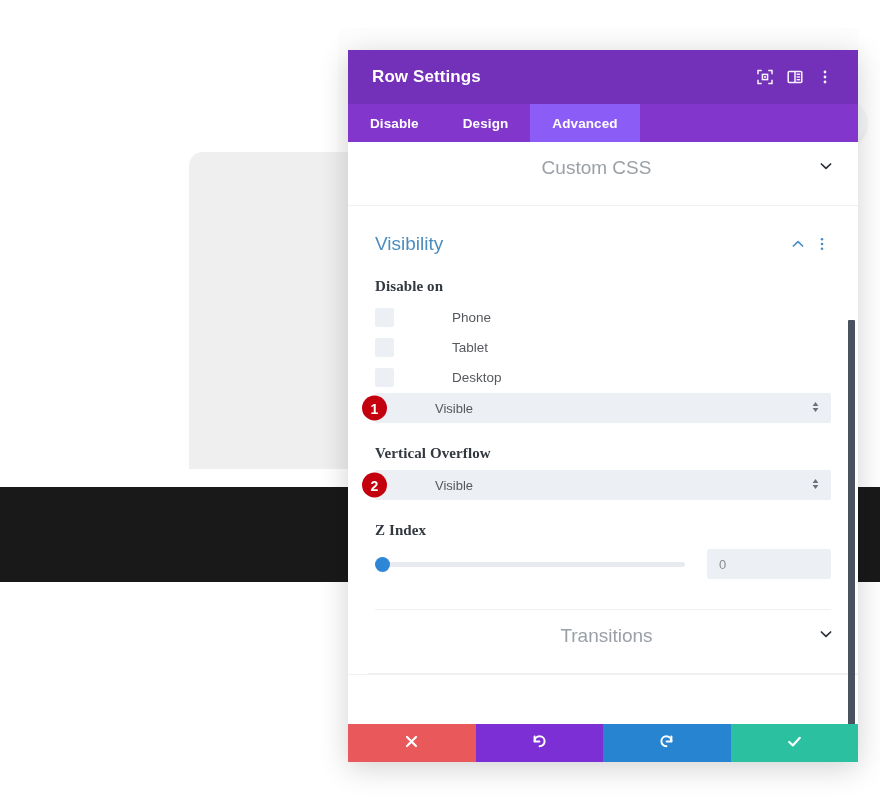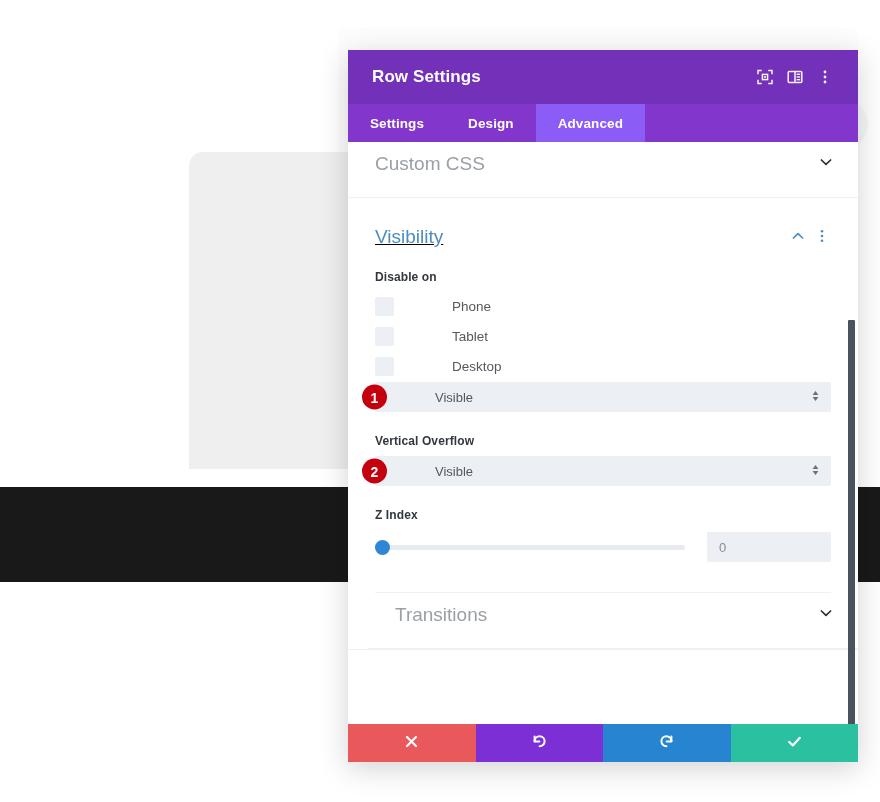--- a/index.html
+++ b/index.html
@@ -131,59 +131,60 @@
   .tab.active { background: #8b5cf6; }
 
   .modal-body {
     flex: 1 1 auto;
     position: relative;
     background: #ffffff;
     overflow: hidden;
   }
 
   .section-bar {
-    height: 56px;
+    height: 64px;
     display: flex;
     align-items: center;
     padding: 0 24px 12px 27px;
     border-bottom: 1px solid #eef0f2;
+    text-align: center;
   }
   .section-bar .title {
     flex: 1 1 auto;
     font-size: 19px;
     color: #9aa0a6;
     font-weight: 400;
   }
 
   .vis-head {
     padding: 26px 24px 0 27px;
     display: flex;
-    align-items: flex-end;
-    text-decoration: underline;
+    align-items: center;
   }
   .vis-head .title {
     flex: 1 1 auto;
     font-size: 19px;
     color: #4c8dc0;
     font-weight: 400;
   }
   .vis-head .act {
     width: 24px; height: 24px;
     display: flex; align-items: center; justify-content: center;
   }
 
   .field-wrap { padding: 0 27px; }
 
   .field-label {
-    font-size: 12px;
+    font-size: 15px;
     color: #33383f;
     font-weight: 700;
     margin-top: 22px;
     margin-bottom: 8px;
     letter-spacing: .1px;
+    font-family: Liberation Serif, serif;
   }
 
   .check-row {
     display: flex;
     align-items: center;
     height: 29px;
     margin-bottom: 1px;
     gap: 36px;
   }
   .checkbox {
@@ -354,21 +355,21 @@
       <div class="hdr-icon">
         <svg width="16" height="16" viewBox="0 0 16 16">
           <circle cx="8" cy="3" r="1.4" fill="#ffffff"></circle>
           <circle cx="8" cy="8" r="1.4" fill="#ffffff"></circle>
           <circle cx="8" cy="13" r="1.4" fill="#ffffff"></circle>
         </svg>
       </div>
     </div>
 
     <div class="modal-tabs">
-      <div class="tab">Settings</div>
+      <div class="tab">Disable</div>
       <div class="tab">Design</div>
       <div class="tab active">Advanced</div>
     </div>
 
     <div class="modal-body">
 
       <div class="section-bar">
         <div class="title">Custom CSS</div>
         <span>
           <svg width="16" height="16" viewBox="0 0 16 16">

